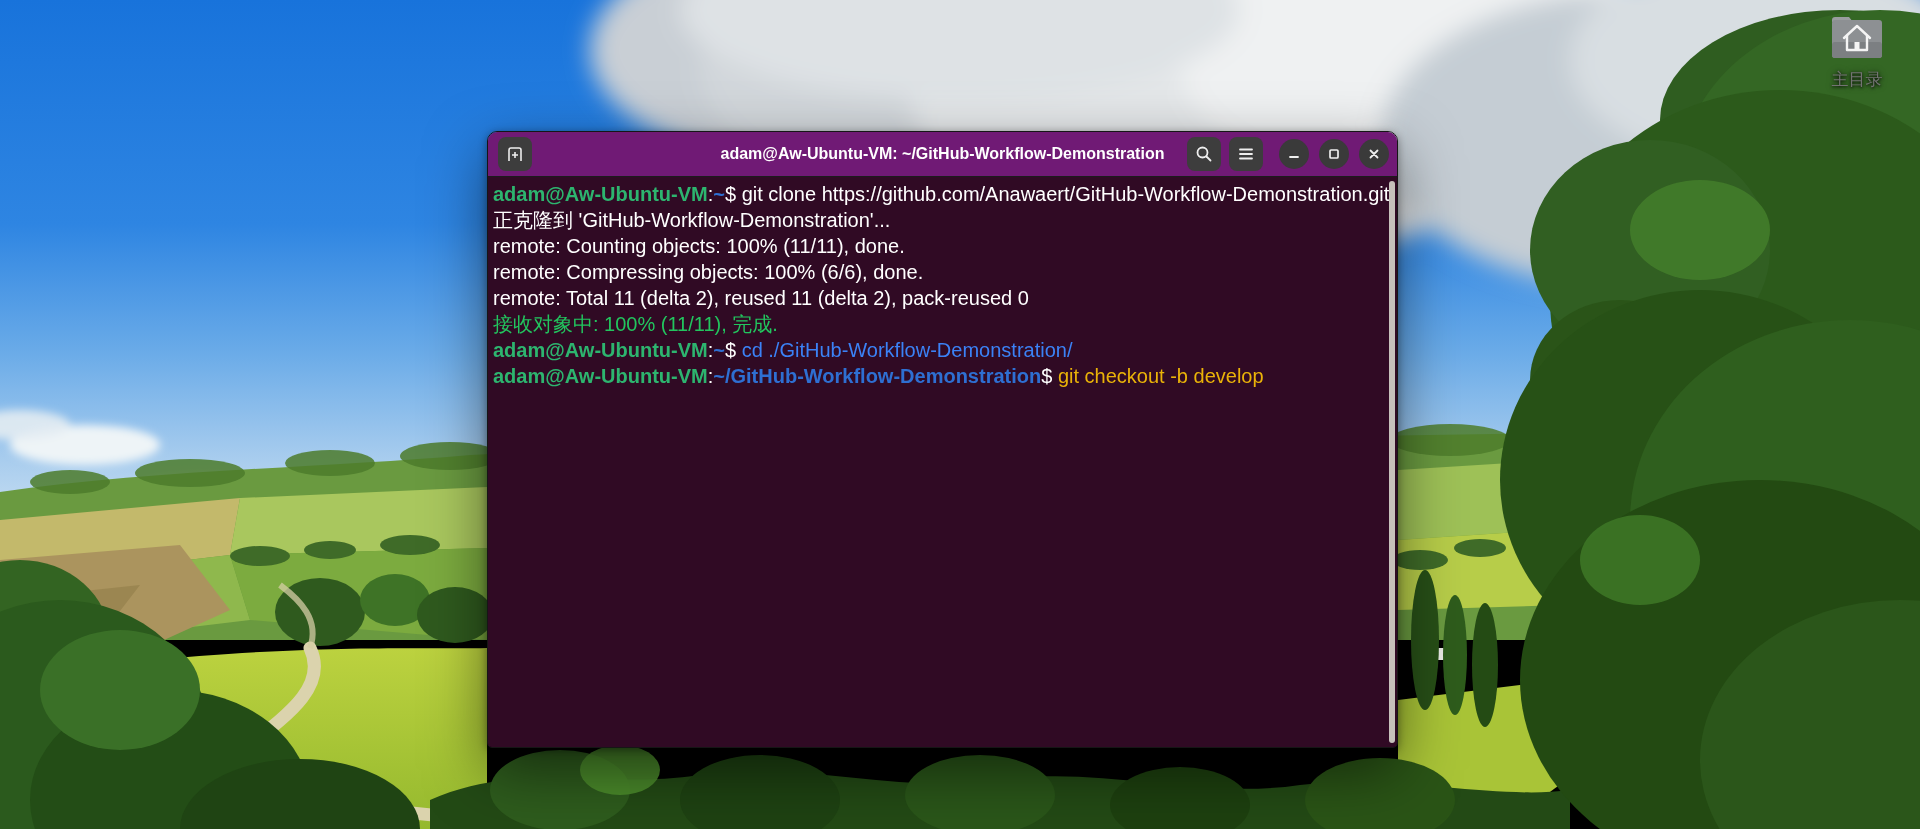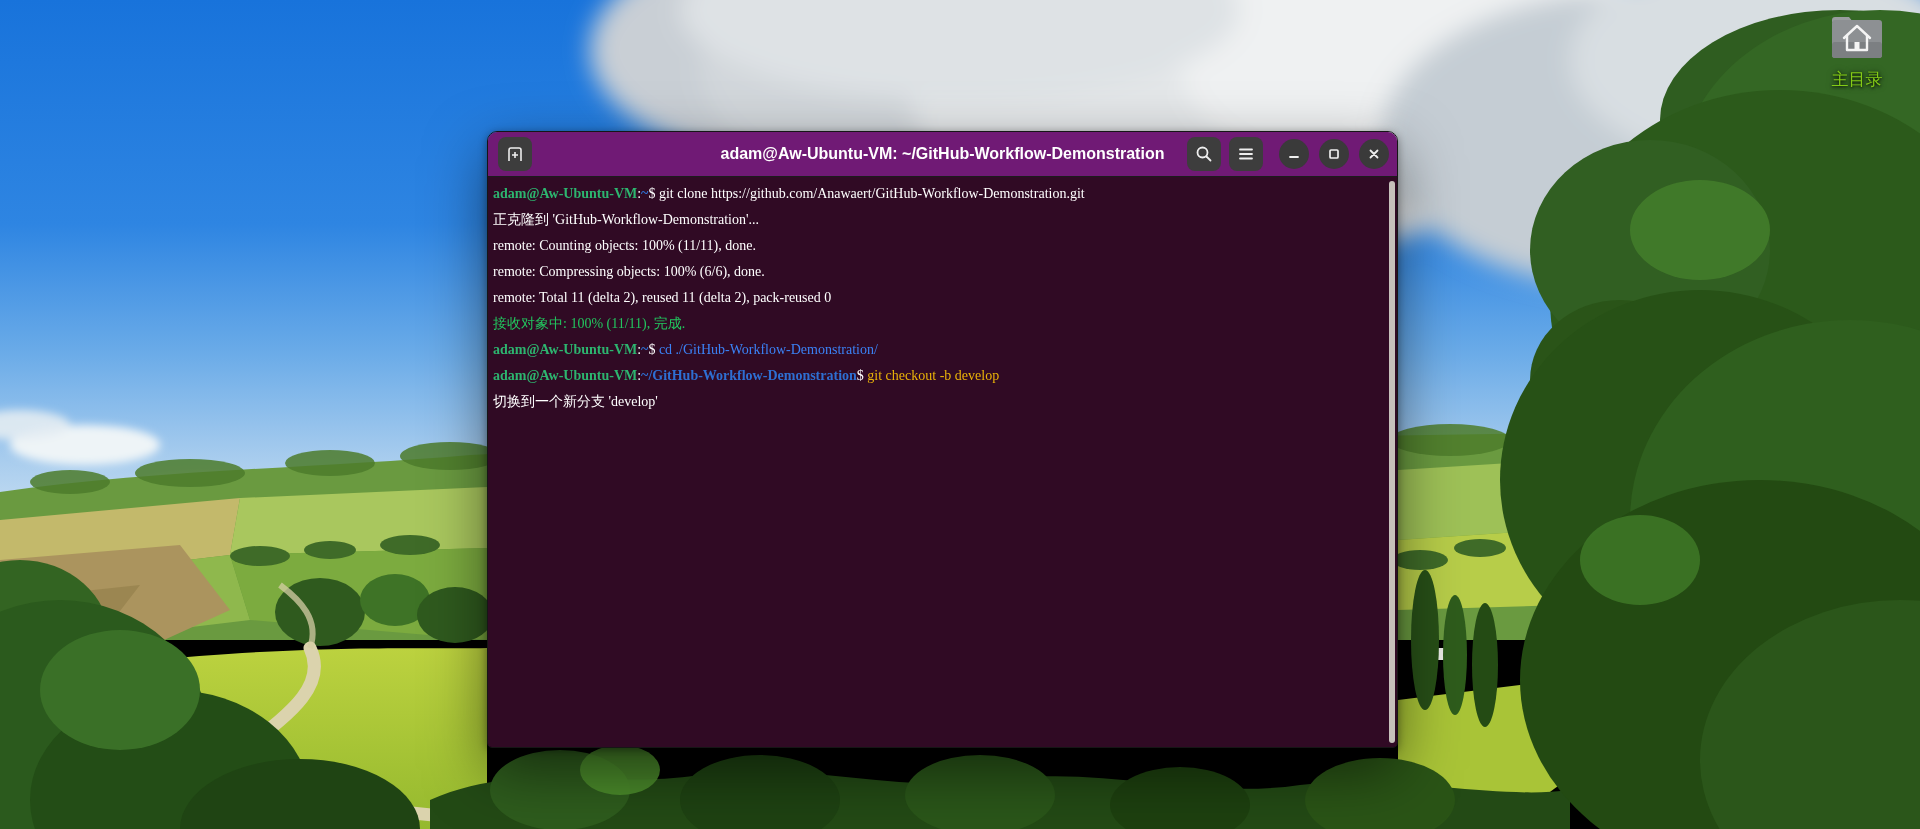--- a/index.html
+++ b/index.html
@@ -1,37 +1,37 @@
 <!DOCTYPE html>
 <html><head>
 <meta charset="utf-8">
 <style>
   html,body{margin:0;padding:0;background:#000;}
   .screen{position:relative;width:1920px;height:829px;overflow:hidden;font-family:"Liberation Sans",sans-serif;}
   .bg-svg{position:absolute;inset:0;display:block;}
 
   
   .home-icon{position:absolute;left:1818px;top:12px;width:78px;display:flex;flex-direction:column;align-items:center;cursor:pointer;}
-  .home-icon .label{margin-top:4px;font-size:17px;color:#84cc16;text-shadow:0 1px 3px rgba(0,0,0,.9),0 0 6px rgba(0,0,0,.6);}
+  .home-icon .label{margin-top:4px;font-size:17px;color:#737373;text-shadow:0 1px 3px rgba(0,0,0,.9),0 0 6px rgba(0,0,0,.6);}
 
   
   .window{position:absolute;left:487px;top:131px;width:911px;height:617px;border-radius:10px 10px 5px 5px;overflow:hidden;box-shadow:0 22px 60px rgba(0,0,0,.5),0 2px 8px rgba(0,0,0,.4);border:1px solid #161616;box-sizing:border-box;}
   .titlebar{position:relative;height:44px;background:linear-gradient(#343434,#2b2b2b);border-bottom:1px solid #1c1c1c;display:flex;align-items:center;}
   .titlebar .title{position:absolute;left:0;right:0;text-align:center;font-size:16px;font-weight:bold;color:#ffffff;pointer-events:none;}
   .tb-btn{position:absolute;display:flex;align-items:center;justify-content:center;background:#3d3d3d;border-radius:8px;width:34px;height:34px;top:5px;cursor:pointer;}
   .tb-btn.circle{width:30px;height:30px;top:7px;border-radius:50%;background:#3a3a3a;}
   .tb-btn svg{display:block;}
   .btn-newtab{left:10px;}
   .btn-search{right:176px;}
   .btn-menu{right:134px;}
   .btn-min{right:88px;}
   .btn-max{right:48px;}
   .btn-close{right:8px;}
 
-  .term-body{position:relative;height:572px;padding:4px 18px 0 5px;box-sizing:border-box;font-family:Liberation Serif, serif;font-size:14px;line-height:26px;color:#ffffff;overflow:hidden;}
+  .term-body{position:relative;height:572px;padding:4px 18px 0 5px;box-sizing:border-box;font-family:Liberation Sans, sans-serif;font-size:20px;line-height:26px;color:#ffffff;overflow:hidden;}
   .term-line{white-space:pre;}
   .term-scrollbar{position:absolute;right:2px;top:49px;bottom:4px;width:6px;border-radius:3px;background:#c6c1bb;cursor:pointer;}
 </style>
 </head>
 <body>
 
 <div class="screen">
 
   <svg class="bg-svg" width="1920" height="829" viewBox="0 0 1920 829" preserveAspectRatio="none">
     <defs>
@@ -222,19 +222,18 @@
     <div class="term-body" style="background: rgb(48, 10, 36);">
       <div>
           <div class="term-line"><span style="color: rgb(45, 181, 111); font-weight: bold;">adam@Aw-Ubuntu-VM</span><span style="color: rgb(255, 255, 255);">:</span><span style="color: rgb(46, 111, 210); font-weight: bold;">~</span><span style="color: rgb(255, 255, 255);">$ </span><span style="color: rgb(255, 255, 255);">git clone https://github.com/Anawaert/GitHub-Workflow-Demonstration.git</span></div>
           <div class="term-line"><span style="color: rgb(255, 255, 255);">正克隆到 'GitHub-Workflow-Demonstration'...</span></div>
           <div class="term-line"><span style="color: rgb(255, 255, 255);">remote: Counting objects: 100% (11/11), done.</span></div>
           <div class="term-line"><span style="color: rgb(255, 255, 255);">remote: Compressing objects: 100% (6/6), done.</span></div>
           <div class="term-line"><span style="color: rgb(255, 255, 255);">remote: Total 11 (delta 2), reused 11 (delta 2), pack-reused 0</span></div>
           <div class="term-line"><span style="color: #22c55e;">接收对象中: 100% (11/11), 完成.</span></div>
           <div class="term-line"><span style="color: rgb(45, 181, 111); font-weight: bold;">adam@Aw-Ubuntu-VM</span><span style="color: rgb(255, 255, 255);">:</span><span style="color: rgb(46, 111, 210); font-weight: bold;">~</span><span style="color: rgb(255, 255, 255);">$ </span><span style="color: #3b82f6;">cd ./GitHub-Workflow-Demonstration/</span></div>
           <div class="term-line"><span style="color: rgb(45, 181, 111); font-weight: bold;">adam@Aw-Ubuntu-VM</span><span style="color: rgb(255, 255, 255);">:</span><span style="color: rgb(46, 111, 210); font-weight: bold;">~/GitHub-Workflow-Demonstration</span><span style="color: rgb(255, 255, 255);">$ </span><span style="color: #eab308; text-align: center;">git checkout -b develop</span></div>
-          <div class="term-line"><span style="color: rgb(255, 255, 255);">切换到一个新分支 'develop'</span></div>
         </div>
     </div>
     <div class="term-scrollbar"></div>
   </div>
 
 </div>
 
 </body></html>

